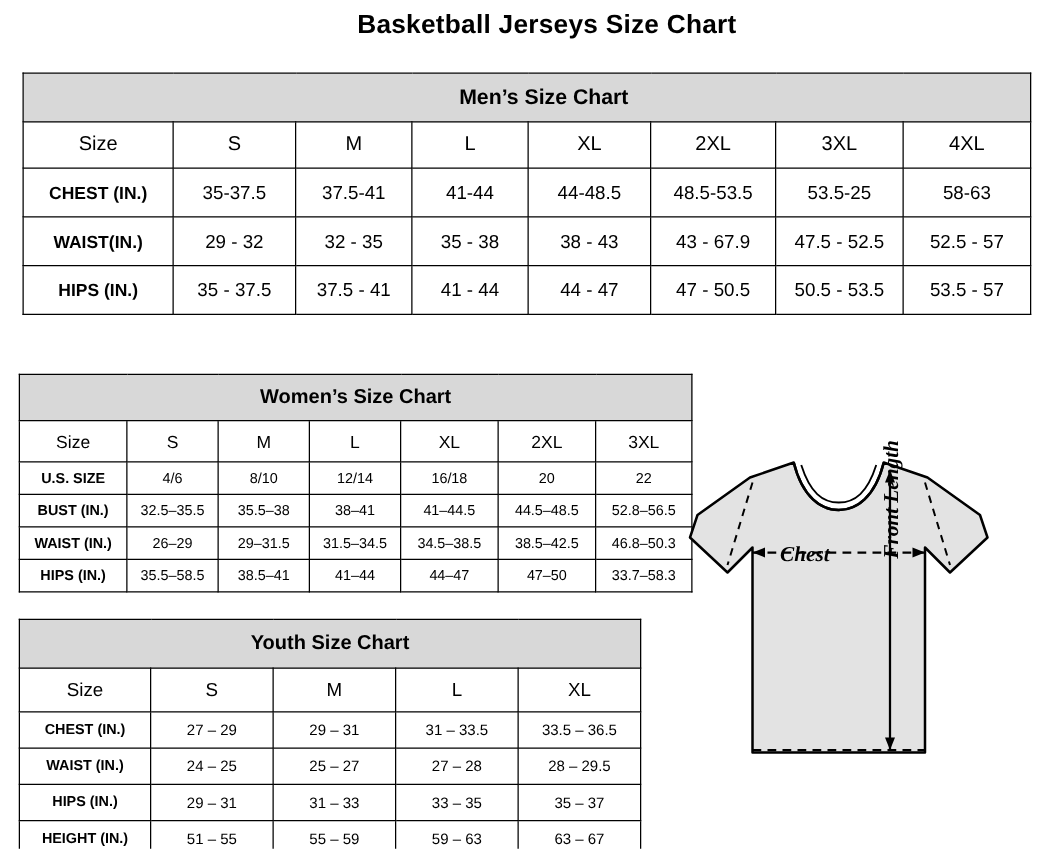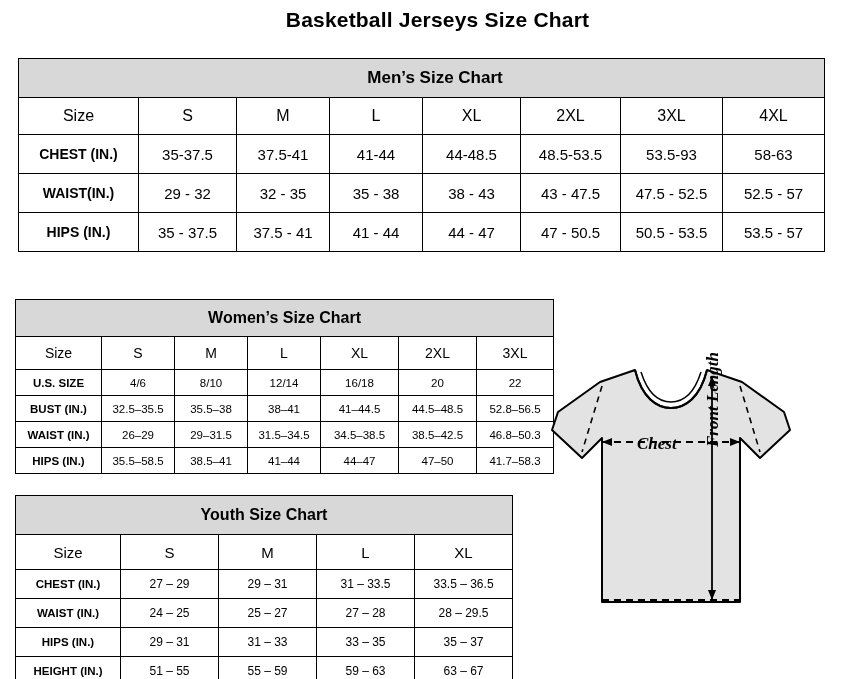--- a/index.html
+++ b/index.html
@@ -132,21 +132,20 @@
     font-family: "Liberation Serif", serif;
     font-weight: bold;
     font-style: italic;
     font-size: 17px;
     color: #000;
     white-space: nowrap;
   }
   #chest-label {
     left: 84px;
     top: 82px;
-    margin-left: 13px;
   }
   #front-length-label {
     left: 163px;
     top: 95px;
     transform: rotate(-90deg);
     transform-origin: left top;
   }
 </style>
 </head>
 <body>
@@ -178,30 +177,30 @@
       <td>3XL</td>
       <td>4XL</td>
     </tr>
     <tr>
       <td class="row-label">CHEST (IN.)</td>
       <td>35-37.5</td>
       <td>37.5-41</td>
       <td>41-44</td>
       <td>44-48.5</td>
       <td>48.5-53.5</td>
-      <td>53.5-93</td>
+      <td>53.5-25</td>
       <td>58-63</td>
     </tr>
     <tr>
       <td class="row-label">WAIST(IN.)</td>
       <td>29 - 32</td>
       <td>32 - 35</td>
       <td>35 - 38</td>
       <td>38 - 43</td>
-      <td>43 - 47.5</td>
+      <td>43 - 67.9</td>
       <td>47.5 - 52.5</td>
       <td>52.5 - 57</td>
     </tr>
     <tr>
       <td class="row-label">HIPS (IN.)</td>
       <td>35 - 37.5</td>
       <td>37.5 - 41</td>
       <td>41 - 44</td>
       <td>44 - 47</td>
       <td>47 - 50.5</td>
@@ -261,21 +260,21 @@
       <td>38.5–42.5</td>
       <td>46.8–50.3</td>
     </tr>
     <tr>
       <td class="row-label">HIPS  (IN.)</td>
       <td>35.5–58.5</td>
       <td>38.5–41</td>
       <td>41–44</td>
       <td>44–47</td>
       <td>47–50</td>
-      <td>41.7–58.3</td>
+      <td>33.7–58.3</td>
     </tr>
   </tbody>
 </table>
 
 <table id="youth-table">
   <colgroup>
     <col style="width:105px">
       <col style="width:98px">
       <col style="width:98px">
       <col style="width:98px">

